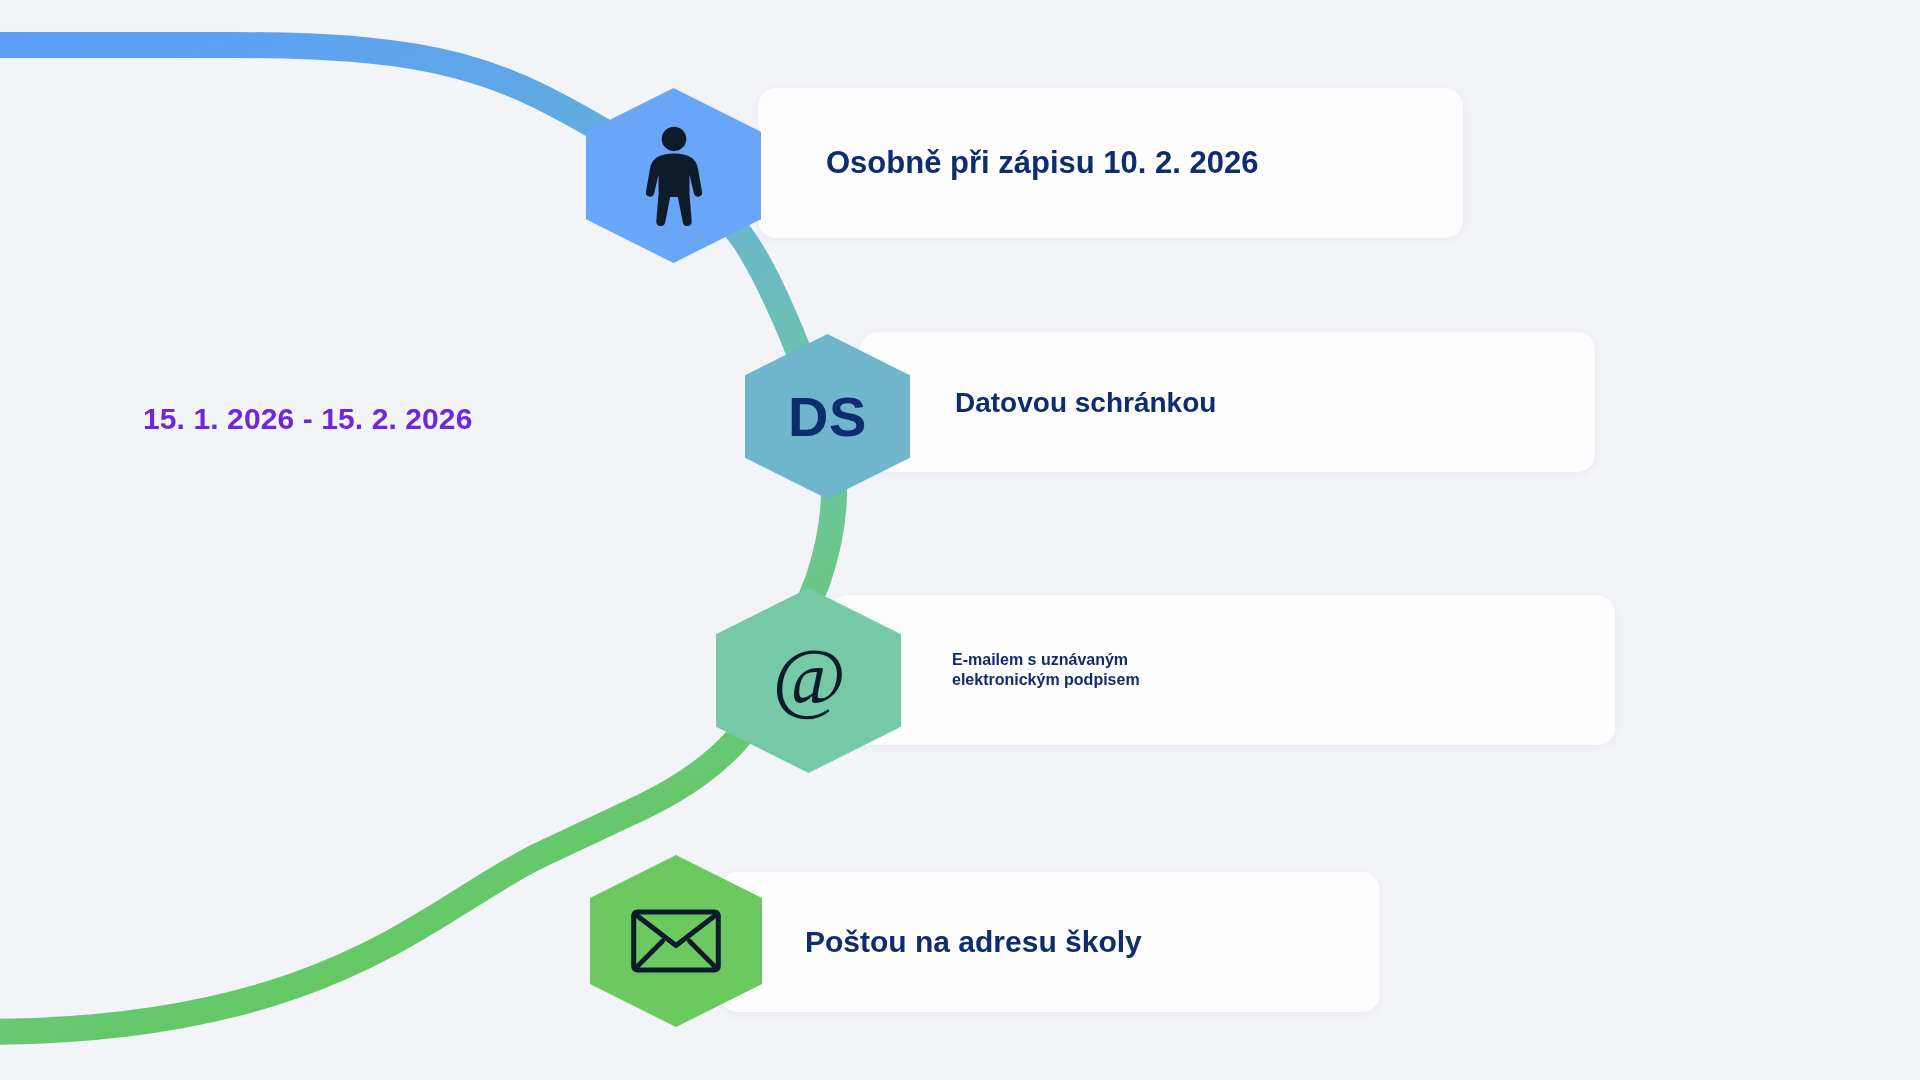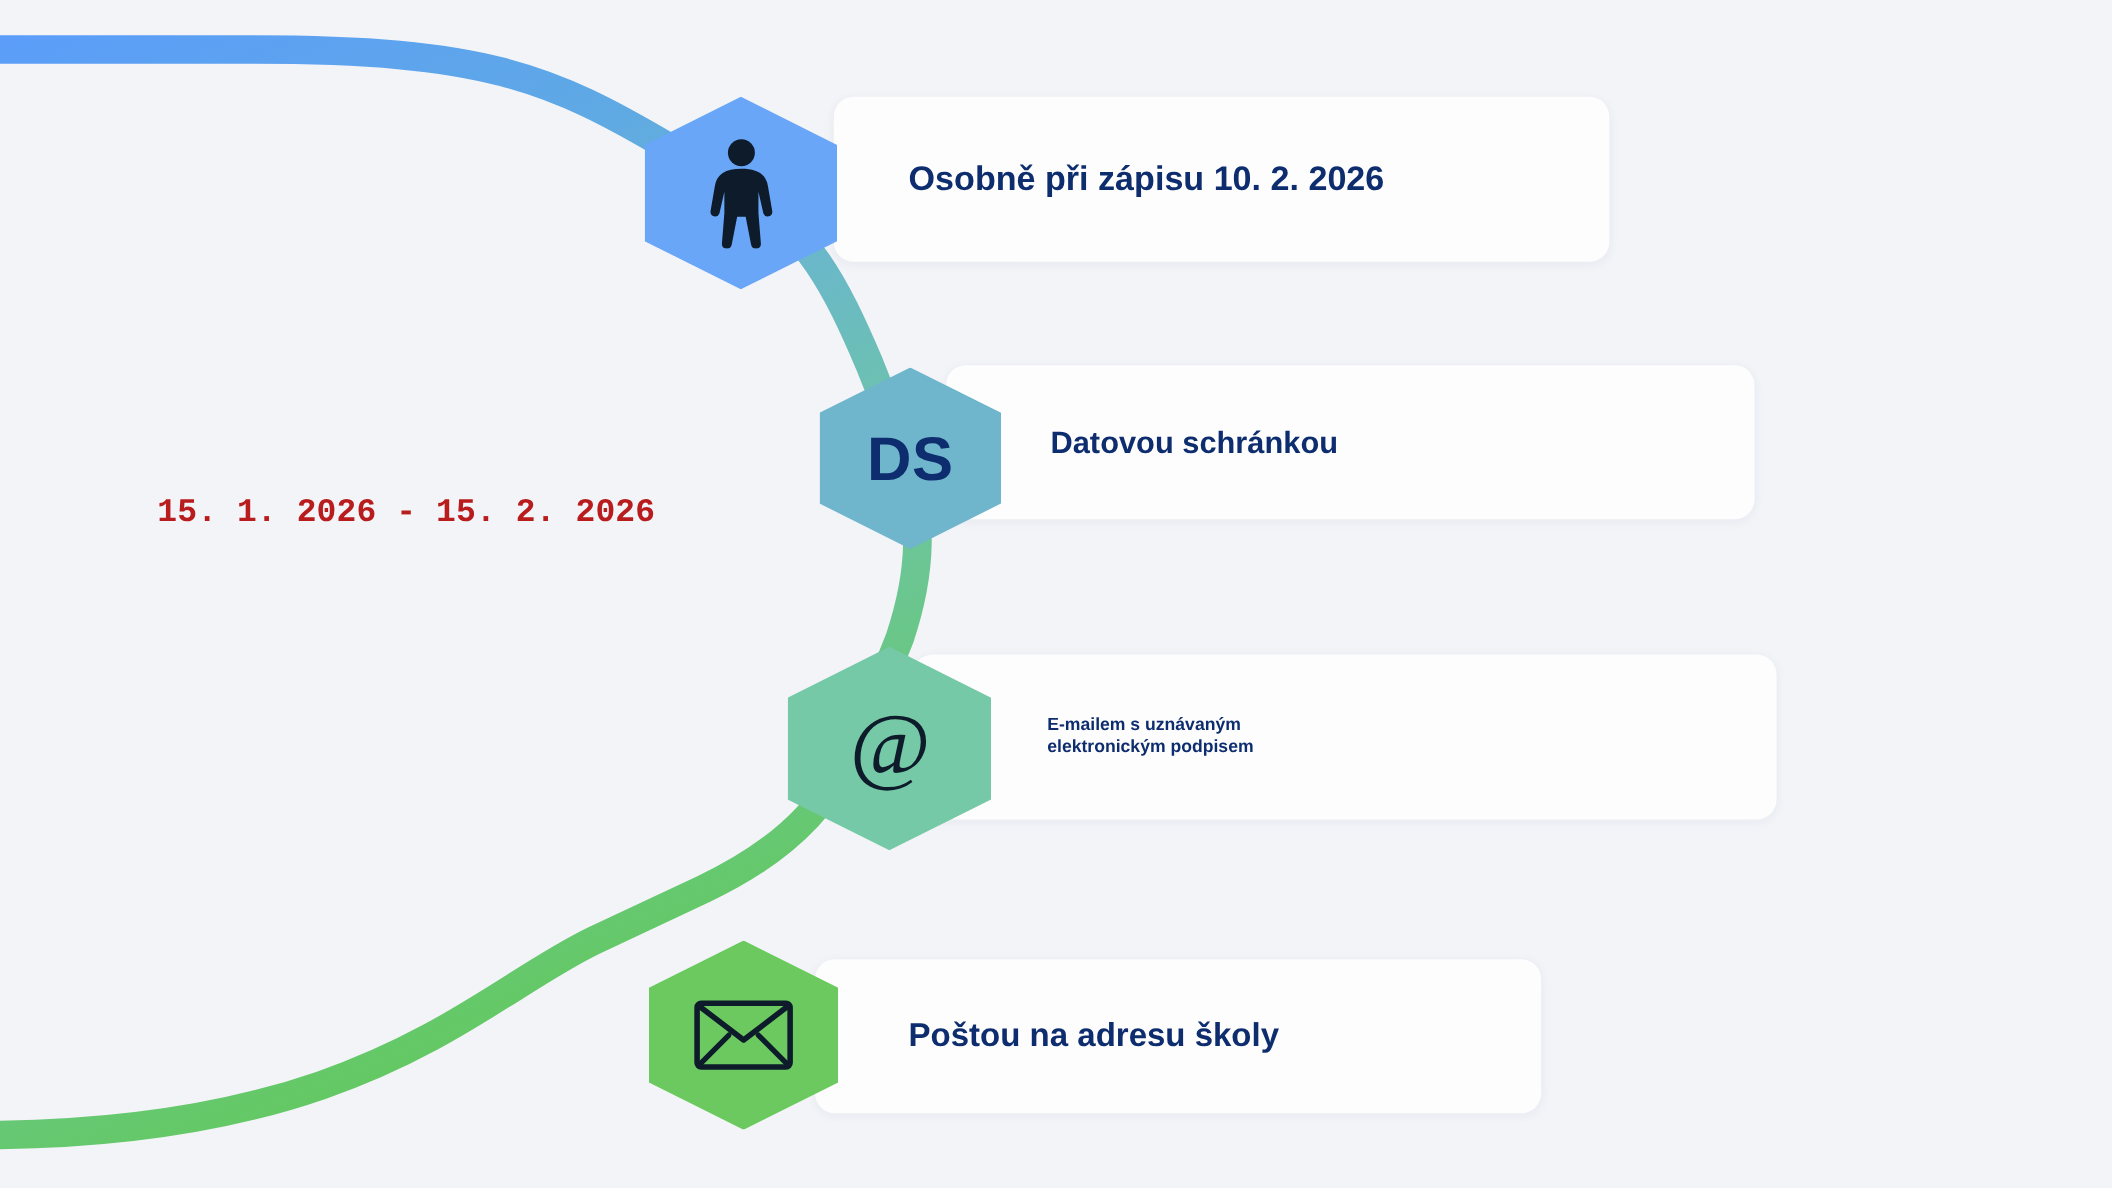--- a/index.html
+++ b/index.html
@@ -24,26 +24,24 @@
   .title{
     font-size:84px;
     font-weight:700;
     line-height:1.06;
     color:#0e2d6e;
     letter-spacing:-1px;
     margin:0;
     white-space:pre-line;
   }
   .date-range{
-    margin-top:48px;
     font-size:30px;
     font-weight:700;
-    color:#b91c1c;
+    color:#6d28d9;
     letter-spacing:0.1px;
-    font-family:Liberation Mono, monospace;
   }
 
   .card{
     background:#fdfdfe;
     border-radius:18px;
     box-shadow:0 2px 10px rgba(20,40,80,0.05);
     display:flex;
     align-items:center;
     box-sizing:border-box;
   }
@@ -118,21 +116,21 @@
   <div class="card" style="position:absolute;left:830px;top:595px;width:785px;height:150px;padding-left:122px;">
     <span class="card-text" style="font-size:16px;">E-mailem s uznávaným
 elektronickým podpisem</span>
   </div>
   <div class="hex" style="left:716px;top:588px;width:185px;height:185px;background:#76c9a6;">
     <svg width="92" height="92" viewBox="0 0 60 60">
       <text x="30" y="45" font-family="&quot;Liberation Serif&quot;,serif" font-size="52" font-style="italic" text-anchor="middle" fill="#0d1b2a">@</text>
     </svg>
   </div>
 
-  <div class="card" style="position:absolute;left:720px;top:872px;width:660px;height:140px;padding-left:85px;margin-left:21px;">
+  <div class="card" style="position:absolute;left:720px;top:872px;width:660px;height:140px;padding-left:85px;">
     <span class="card-text" style="font-size:30px;">Poštou na adresu školy</span>
   </div>
   <div class="hex" style="left:590px;top:855px;width:172px;height:172px;background:#6cc95f;">
     <svg width="92" height="66" viewBox="0 0 62 44">
       <rect x="2.5" y="2.5" width="57" height="39" rx="2.5" ry="2.5" fill="none" stroke="#0d1b2a" stroke-width="3.4"></rect>
       <path d="M3.5 4 L31 25 L58.5 4" fill="none" stroke="#0d1b2a" stroke-width="3.4" stroke-linecap="round" stroke-linejoin="round"></path>
       <path d="M3.5 40.5 L22 22" fill="none" stroke="#0d1b2a" stroke-width="3.2" stroke-linecap="round"></path>
       <path d="M58.5 40.5 L40 22" fill="none" stroke="#0d1b2a" stroke-width="3.2" stroke-linecap="round"></path>
     </svg>
   </div>

